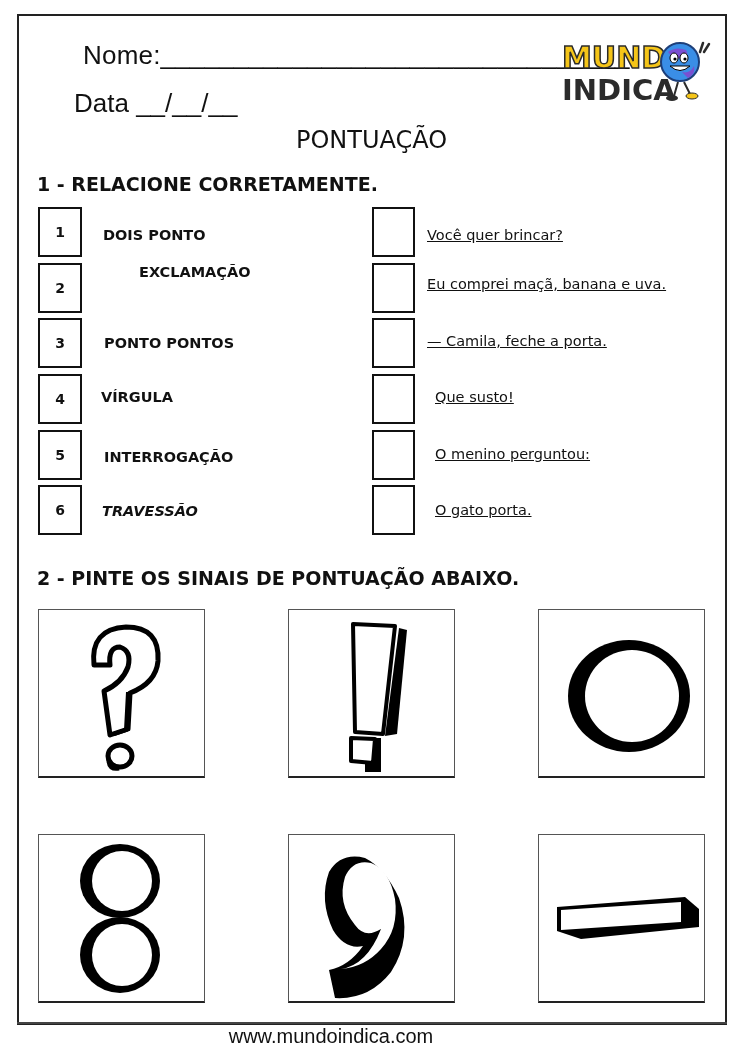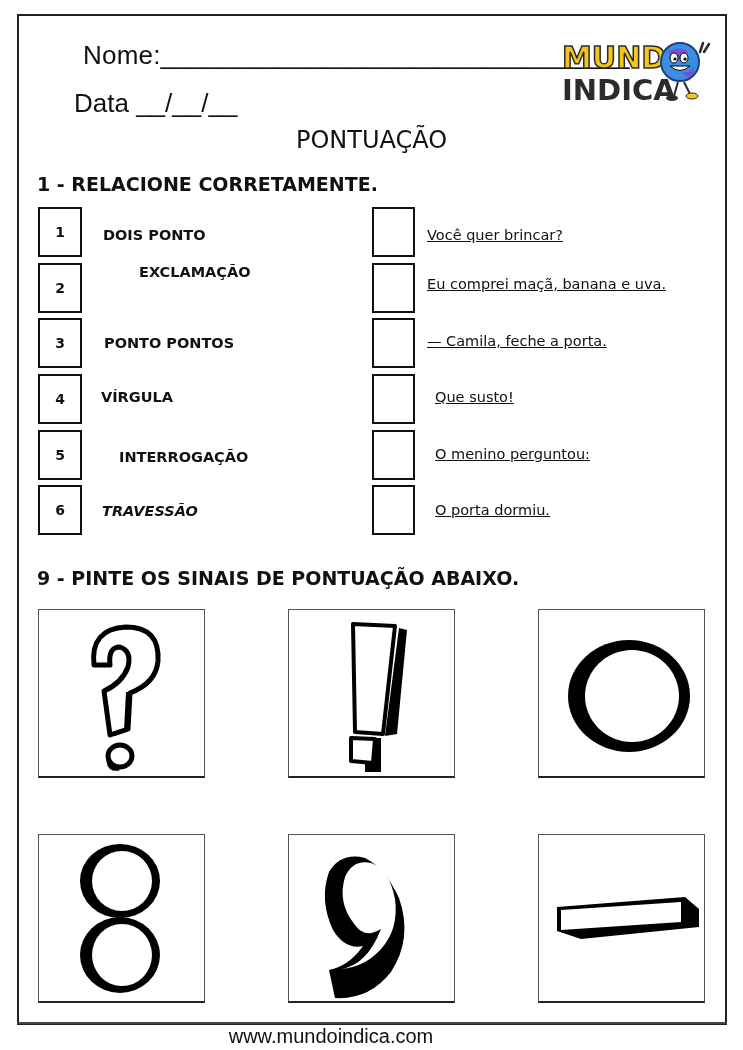--- a/index.html
+++ b/index.html
@@ -57,38 +57,38 @@
 <div class="numbox" style="top:263px;">2</div>
 <div class="numbox" style="top:318px;">3</div>
 <div class="numbox" style="top:374px;">4</div>
 <div class="numbox" style="top:430px;">5</div>
 <div class="numbox" style="top:485px;">6</div>
 
 <div class="label" style="left:103px; top:227px;">DOIS PONTO</div>
 <div class="label" style="left:103px; top:264px;margin-left:36px;">EXCLAMAÇÃO</div>
 <div class="label" style="left:104px; top:335px;">PONTO PONTOS</div>
 <div class="label" style="left:101px; top:389px;">VÍRGULA</div>
-<div class="label" style="left:119px; top:449px;">INTERROGAÇÃO</div>
+<div class="label" style="left:104px; top:449px;">INTERROGAÇÃO</div>
 <div class="label" style="left:102px; top:503px;font-style:italic;">TRAVESSÃO</div>
 
 <div class="ansbox" style="top:207px;"></div>
 <div class="ansbox" style="top:263px;"></div>
 <div class="ansbox" style="top:318px;"></div>
 <div class="ansbox" style="top:374px;"></div>
 <div class="ansbox" style="top:430px;"></div>
 <div class="ansbox" style="top:485px;"></div>
 
 <div class="sent" style="left:427px; top:227px;">Você quer brincar?</div>
 <div class="sent" style="left:427px; top:276px;">Eu comprei maçã, banana e uva.</div>
 <div class="sent" style="left:427px; top:333px;">— Camila, feche a porta.</div>
 <div class="sent" style="left:435px; top:389px;">Que susto!</div>
 <div class="sent" style="left:435px; top:446px;">O menino perguntou:</div>
-<div class="sent" style="left:435px; top:502px;">O porta dormiu.</div>
+<div class="sent" style="left:435px; top:502px;">O gato porta.</div>
 
-<div class="abs q" style="top:567px;">9 - PINTE OS SINAIS DE PONTUAÇÃO ABAIXO.</div>
+<div class="abs q" style="top:567px;">2 - PINTE OS SINAIS DE PONTUAÇÃO ABAIXO.</div>
 
 <div class="imgbox" style="left:38px; top:609px;">
   <svg viewBox="0 0 165 166">
     <path d="M55 55 q-4 -36 32 -38 q34 0 32 34 q-2 22 -28 32 l-2 36 l-18 6 l-6 -44 q18 -8 24 -24 q4 -16 -8 -20 q-12 0 -10 18 z" fill="#fff" stroke="#000" stroke-width="5" stroke-linejoin="round"></path>
     <path d="M89 82 l-2 38 l-12 4" fill="none" stroke="#000" stroke-width="4"></path>
     <ellipse cx="81" cy="146" rx="12" ry="11" fill="#fff" stroke="#000" stroke-width="5"></ellipse>
     <path d="M70 150 q0 10 10 8" fill="none" stroke="#000" stroke-width="5"></path>
   </svg>
 </div>
 <div class="imgbox" style="left:288px; top:609px;">

